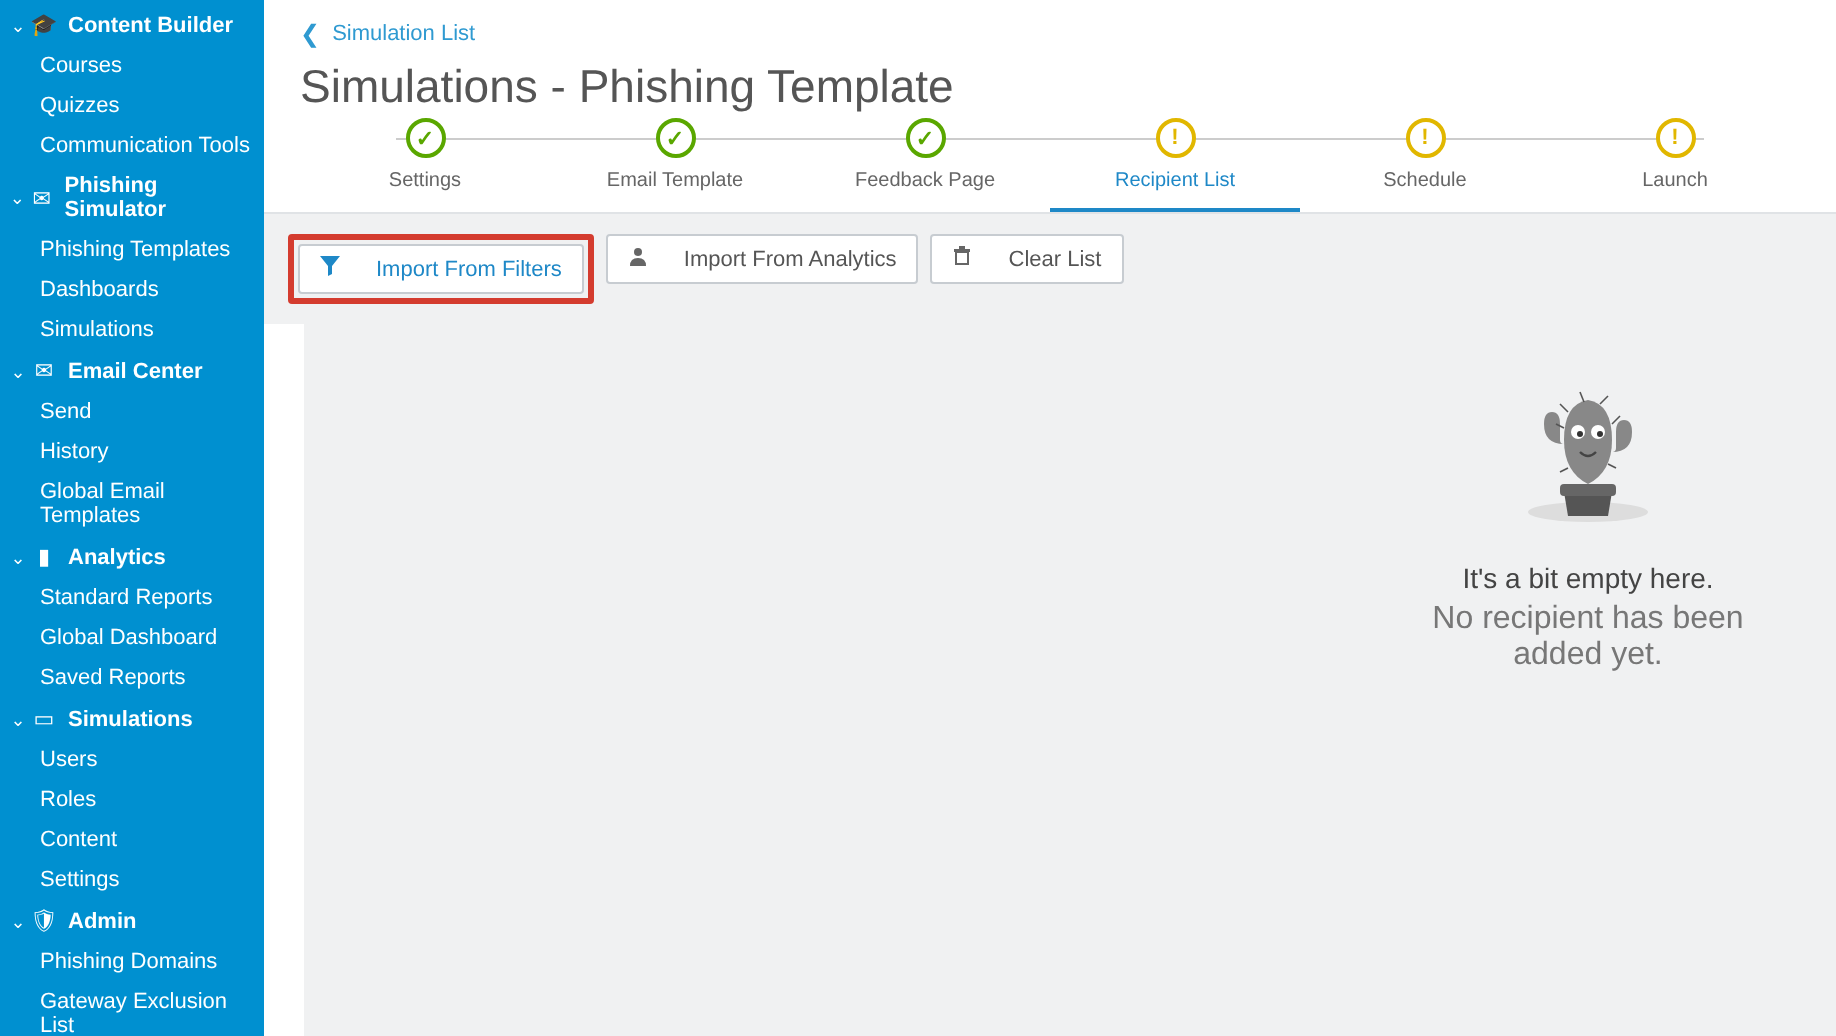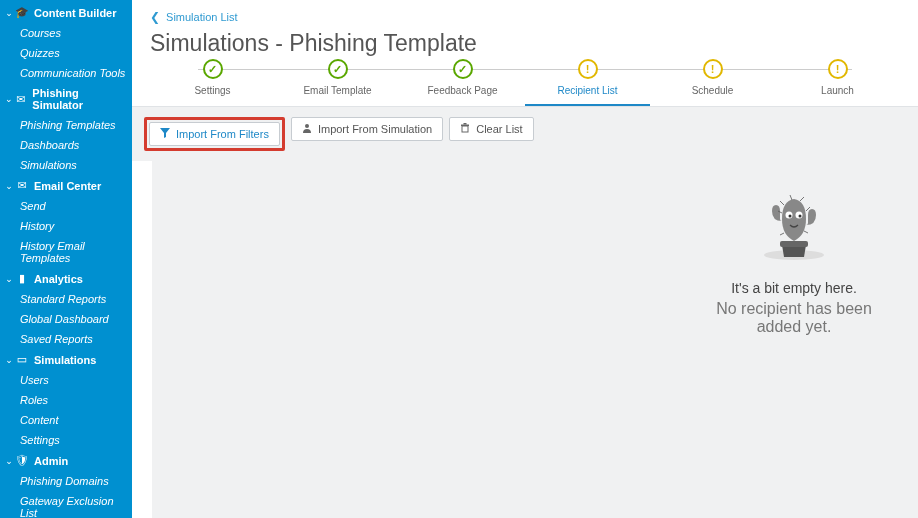--- a/index.html
+++ b/index.html
@@ -6,21 +6,21 @@
   body { font-family: -apple-system, BlinkMacSystemFont, "Segoe UI", Arial, sans-serif; font-size: 12px; color: #333; background: #f0f1f2; width: 918px; height: 518px; overflow: hidden; }
   .app { display: flex; height: 518px; }
 
   
   .sidebar { width: 132px; background: #0090d0; color: #fff; overflow-y: auto; flex-shrink: 0; padding-top: 2px; }
   .sidebar::-webkit-scrollbar { display: none; }
   .nav-section { display: flex; align-items: center; padding: 4px 6px 4px 4px; cursor: pointer; }
   .nav-section .chev { width: 10px; text-align: center; font-size: 9px; }
   .nav-section .sicon { width: 16px; text-align: center; font-size: 11px; margin-right: 4px; }
   .nav-section .lbl { font-size: 11px; font-weight: 600; }
-  .nav-item { padding: 4px 6px 4px 20px; cursor: pointer; font-size: 11px; font-style: italic; }
+  .nav-item { padding: 4px 6px 4px 20px; cursor: pointer; font-size: 11px; }
 
   
   .main { flex: 1; background: #fff; display: flex; flex-direction: column; }
   .top { padding: 10px 18px 0 18px; border-bottom: 1px solid #e0e3e6; background: #fff; }
   .crumb { color: #2f9ad1; font-size: 11px; cursor: pointer; display: inline-flex; align-items: center; margin-bottom: 6px; }
   .crumb .arrow { margin-right: 6px; font-size: 12px; }
   .title { font-size: 23px; color: #555; margin-bottom: 2px; font-weight: 400; }
 
   
   .wizard { display: flex; justify-content: space-between; align-items: flex-start; position: relative; }
@@ -28,21 +28,21 @@
   .step { flex: 1; text-align: center; position: relative; z-index: 1; cursor: pointer; padding-bottom: 8px; }
   .step .circle { width: 20px; height: 20px; border-radius: 50%; margin: 0 auto 6px auto; background: #fff; border: 2px solid #bbb; display: flex; align-items: center; justify-content: center; font-size: 11px; font-weight: bold; }
   .step.done .circle { border-color: #5aa700; color: #5aa700; }
   .step.pending .circle { border-color: #e1b700; color: #e1b700; }
   .step .slabel { font-size: 10px; color: #666; }
   .step.active .slabel { color: #1e88c7; }
   .step.active { border-bottom: 2px solid #1e88c7; }
 
   
   .toolbar { padding: 10px 12px; background: #f0f1f2; display: flex; gap: 6px; align-items: flex-start; }
-  .btn { background: #fff; border: 1px solid #c7ccd1; border-radius: 2px; padding: 5px 10px; font-size: 11px; color: #555; cursor: pointer; display: inline-flex; align-items: center; gap: 6px; }
+  .btn { background: #fff; border: 1px solid #c7ccd1; border-radius: 2px; padding: 5px 10px; font-size: 11px; color: #555; cursor: pointer; display: inline-flex; align-items: center; gap: 18px; }
   .btn.highlight { color: #1e88c7; }
   .highlight-wrap { border: 3px solid #d43c2f; padding: 2px; border-radius: 2px; }
   .bicon { font-size: 10px; }
 
   
   .content { flex: 1; background: #f0f1f2; position: relative; margin-left: 20px; }
   .empty { position: absolute; top: 24px; right: 24px; text-align: center; width: 200px; }
   .cactus { margin: 0 auto 12px auto; }
   .empty-h { font-size: 14px; color: #444; margin-bottom: 4px; }
   .empty-sub { font-size: 16px; color: #777; }
@@ -68,21 +68,21 @@
       <div class="nav-item">Phishing Templates</div>
       <div class="nav-item">Dashboards</div>
       <div class="nav-item">Simulations</div>
       <div class="nav-section">
         <span class="chev">⌄</span>
         <span class="sicon">✉</span>
         <span class="lbl">Email Center</span>
       </div>
       <div class="nav-item">Send</div>
       <div class="nav-item">History</div>
-      <div class="nav-item">History Email Templates</div>
+      <div class="nav-item">Global Email Templates</div>
       <div class="nav-section">
         <span class="chev">⌄</span>
         <span class="sicon">▮</span>
         <span class="lbl">Analytics</span>
       </div>
       <div class="nav-item">Standard Reports</div>
       <div class="nav-item">Global Dashboard</div>
       <div class="nav-item">Saved Reports</div>
       <div class="nav-section">
         <span class="chev">⌄</span>
@@ -150,21 +150,21 @@
           <span>Import From Filters</span>
         </button>
       </span>
       <button class="btn">
         <span class="bicon">
           <svg width="10" height="10" viewBox="0 0 10 10">
               <circle cx="5" cy="3" r="2" fill="#666"></circle>
               <path d="M1 10 Q1 6 5 6 Q9 6 9 10 Z" fill="#666"></path>
             </svg>
         </span>
-        <span>Import From Simulation</span>
+        <span>Import From Analytics</span>
       </button>
       <button class="btn">
         <span class="bicon">
           <svg width="10" height="10" viewBox="0 0 10 10">
               <rect x="2" y="3" width="6" height="6" fill="none" stroke="#666" stroke-width="1"></rect>
               <rect x="1" y="1.5" width="8" height="1.5" fill="#666"></rect>
               <rect x="3.5" y="0" width="3" height="1.5" fill="#666"></rect>
             </svg>
         </span>
         <span>Clear List</span>

